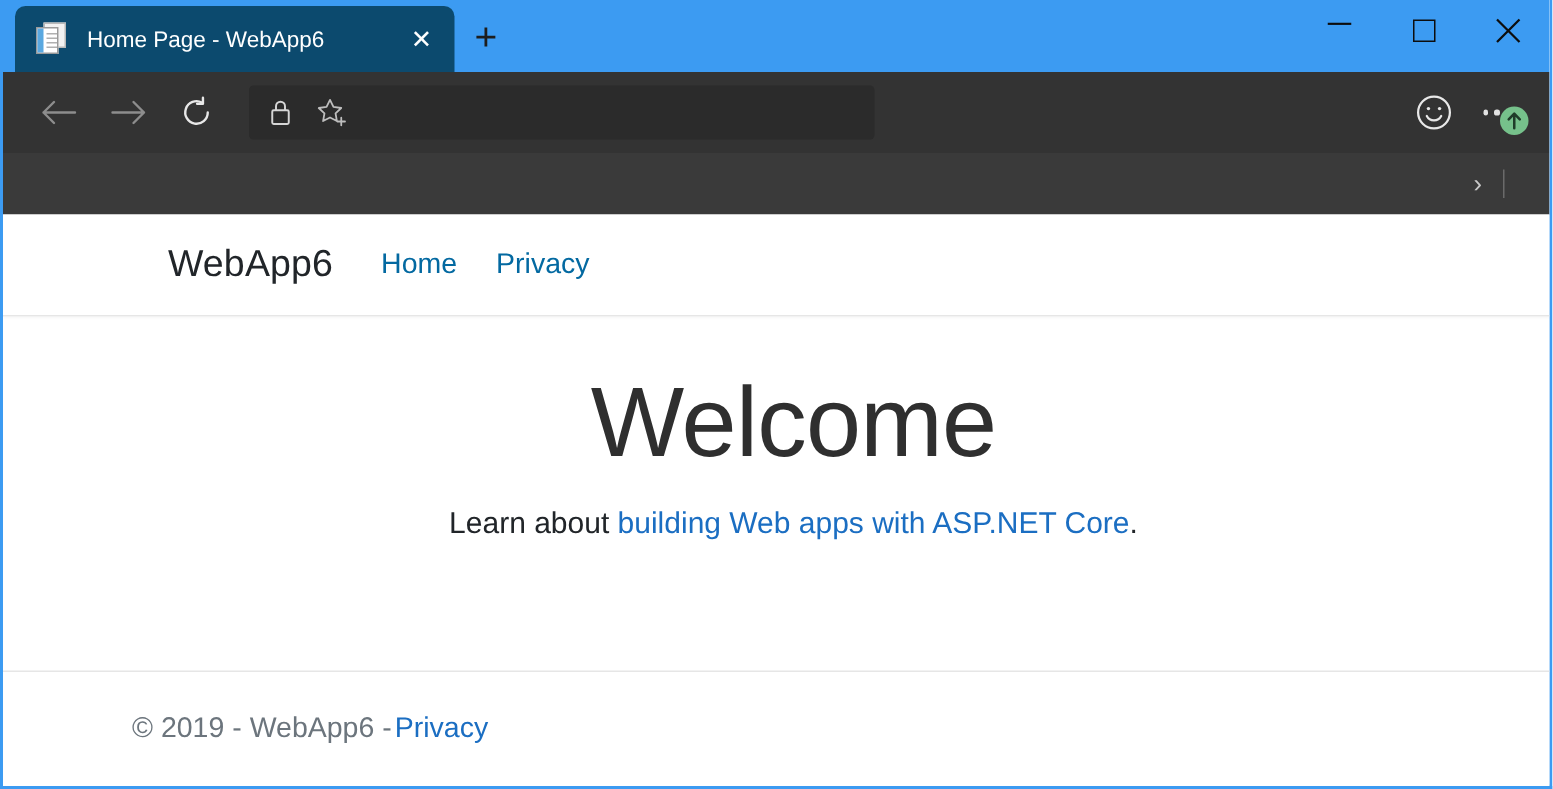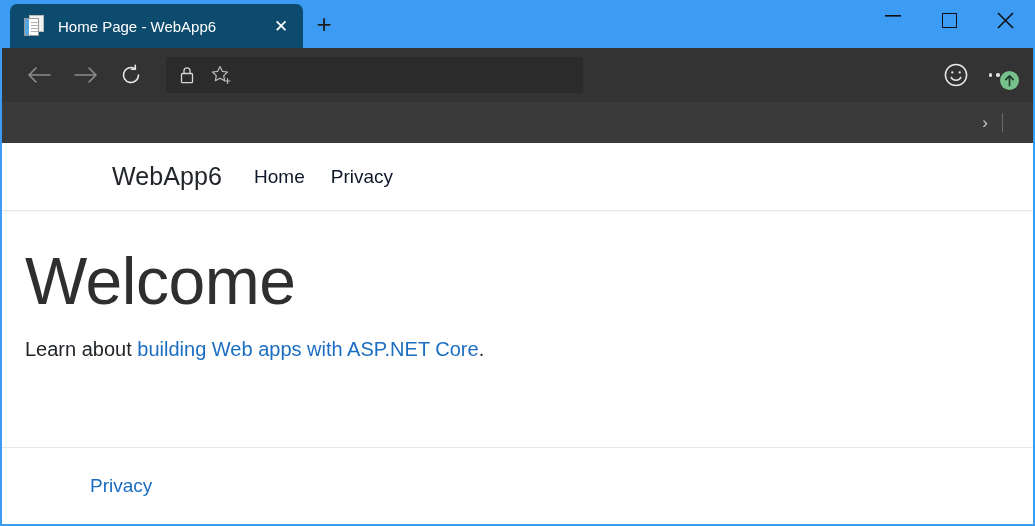--- a/index.html
+++ b/index.html
@@ -203,25 +203,26 @@
     padding-left: 110px;
   }
   .brand {
     color: #212529;
     font-size: 25px;
     font-weight: 400;
     letter-spacing: 0.1px;
     margin-right: 32px;
   }
   .nav-link {
-    color: #0f172a;
+    color: #0369a1;
     font-size: 19px;
     margin-right: 26px;
   }
   .content {
+    text-align: center;
     padding-top: 34px;
     margin-left: 23px;
   }
   .welcome {
     font-size: 66px;
     font-weight: 300;
     color: #2f2f2f;
     letter-spacing: -0.5px;
     line-height: 1.1;
   }
@@ -357,18 +358,19 @@
       <span class="nav-link">Home</span>
       <span class="nav-link">Privacy</span>
     </div>
 
     <div class="content">
       <div class="welcome">Welcome</div>
       <div class="subtitle"><span>Learn about </span><a href="#">building Web apps with ASP.NET Core</a><span>.</span></div>
     </div>
 
     <div class="footer">
+      <span>© 2019 - WebApp6 - </span>
       <a href="#">Privacy</a>
     </div>
 
   </div>
 
 </div>
 
 </body></html>

